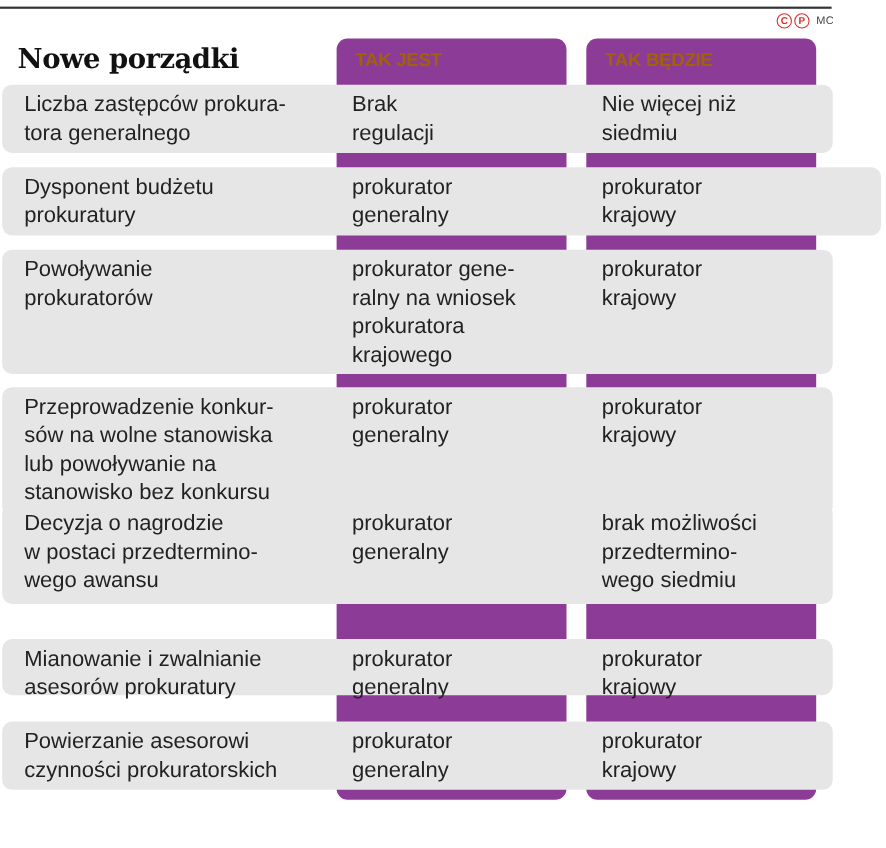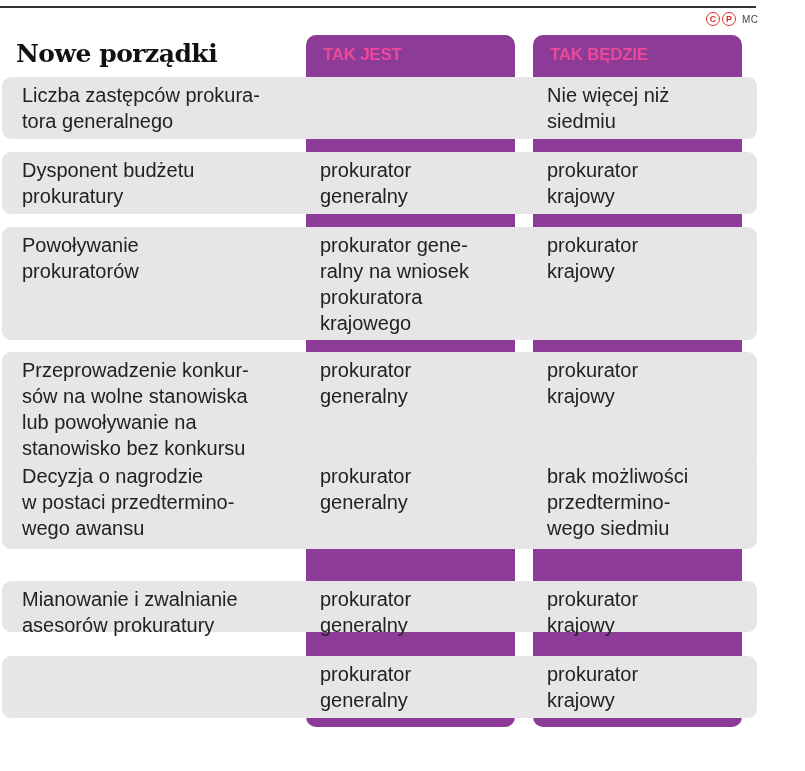--- a/index.html
+++ b/index.html
@@ -11,21 +11,21 @@
                      box-sizing: border-box; color: #d9302c; font-size: 9px; font-weight: bold;
                      display: flex; align-items: center; justify-content: center; line-height: 1; }
     .credit-author { font-size: 10px; color: #444; margin-left: 4px; letter-spacing: 0.3px; }
     .title { position: absolute; left: 4px; top: 27px; font-family: "DejaVu Serif", "Liberation Serif", serif;
              font-weight: bold; font-size: 25px; color: #111; letter-spacing: -0.5px; margin: 12px; }
     .col-bg { position: absolute; top: 35px; width: 209px; height: 692px; background: #8c3c97;
               border-radius: 10px; }
     .col-bg.c1 { left: 306px; }
     .col-bg.c2 { left: 533px; }
     .col-head { position: absolute; top: 35px; height: 40px; display: flex; align-items: center;
-                color: #ec4899; font-weight: bold; font-size: 17px; letter-spacing: -0.3px; }
+                color: #a16207; font-weight: bold; font-size: 17px; letter-spacing: -0.3px; }
     .col-head.c1 { left: 323px; }
     .col-head.c2 { left: 550px; }
     .row { position: absolute; left: 2px; width: 755px; background: #e6e6e6; border-radius: 9px; }
     .cell { position: absolute; top: 5px; font-size: 20px; line-height: 26px; white-space: pre-line; color: #222; }
     .cell.k { left: 20px; width: 280px; }
     .cell.v1 { left: 318px; width: 190px; }
     .cell.v2 { left: 545px; width: 195px; }
   </style>
 </head>
 <body>
@@ -42,25 +42,27 @@
 
 <div class="col-bg c1"></div>
 <div class="col-bg c2"></div>
 
 <div class="col-head c1">TAK JEST</div>
 <div class="col-head c2">TAK BĘDZIE</div>
 
 <div class="row" style="top:77px;height:62px;">
   <div class="cell k">Liczba zastępców prokura-
 tora generalnego</div>
+  <div class="cell v1">Brak
+regulacji</div>
   <div class="cell v2">Nie więcej niż
 siedmiu</div>
 </div>
 
-<div class="row" style="top:152px;height:62px;">
+<div class="row" style="top:152px;height:62px;padding-left:44px;">
   <div class="cell k">Dysponent budżetu
 prokuratury</div>
   <div class="cell v1">prokurator
 generalny</div>
   <div class="cell v2">prokurator
 krajowy</div>
 </div>
 
 <div class="row" style="top:227px;height:113px;">
   <div class="cell k">Powoływanie
@@ -98,17 +100,19 @@
 <div class="row" style="top:581px;height:51px;">
   <div class="cell k">Mianowanie i zwalnianie
 asesorów prokuratury</div>
   <div class="cell v1">prokurator
 generalny</div>
   <div class="cell v2">prokurator
 krajowy</div>
 </div>
 
 <div class="row" style="top:656px;height:62px;">
+  <div class="cell k">Powierzanie asesorowi
+czynności prokuratorskich</div>
   <div class="cell v1">prokurator
 generalny</div>
   <div class="cell v2">prokurator
 krajowy</div>
 </div>
 
 </body></html>

